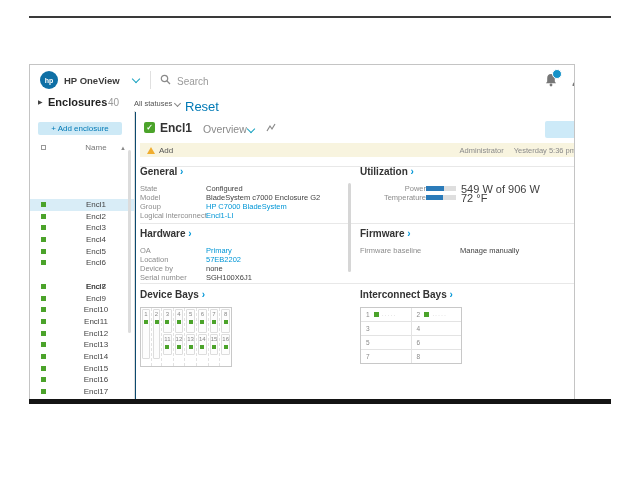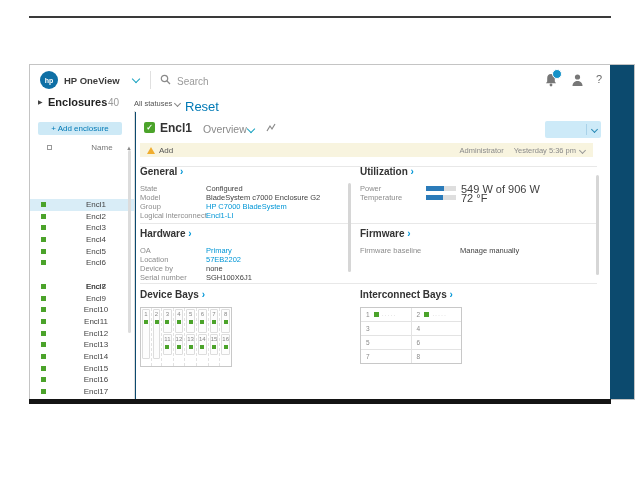--- a/index.html
+++ b/index.html
@@ -1,19 +1,19 @@
 <!DOCTYPE html>
 <html><head>
 <meta charset="utf-8">
 <style>
   html,body{margin:0;padding:0;background:#ffffff;font-family:"Liberation Sans",sans-serif;}
   .stage{position:relative;width:640px;height:480px;background:#fff;overflow:hidden;}
   .rule-top{position:absolute;left:29px;top:16px;width:582px;height:2px;background:#3a3a3a;}
   .rule-bottom{position:absolute;left:29px;top:399px;width:582px;height:5px;background:#141414;}
-  .window{position:absolute;left:29px;top:64px;width:606px;height:336px;border:1px solid #c4c4c4;background:#0c4a6e;box-sizing:border-box;overflow:hidden;}
+  .window{position:absolute;left:29px;top:64px;width:546px;height:336px;border:1px solid #c4c4c4;background:#0c4a6e;box-sizing:border-box;overflow:hidden;}
 
   
   .topbar{position:absolute;left:0;top:0;width:580px;height:30px;background:#fff;border-bottom:1px solid #dcdcdc;}
   .hp-logo{position:absolute;left:10px;top:6px;width:18px;height:18px;border-radius:50%;background:#0e6fa5;color:#fff;font-size:7px;font-weight:bold;display:flex;align-items:center;justify-content:center;}
   .brand{position:absolute;left:34px;top:10px;font-size:9.5px;color:#3c3c3c;font-weight:bold;}
   .chev{display:inline-block;width:5px;height:5px;border-right:1.5px solid #19a2c0;border-bottom:1.5px solid #19a2c0;transform:rotate(45deg);}
   .brand-chev{position:absolute;left:103px;top:11px;}
   .tb-div{position:absolute;left:120px;top:6px;width:1px;height:18px;background:#e0e0e0;}
   .search-icon{position:absolute;left:130px;top:9px;}
   .search-input{position:absolute;left:145px;top:7px;width:340px;height:16px;border:none;outline:none;font-size:10px;color:#555;font-family:"Liberation Sans",sans-serif;background:transparent;}
@@ -28,21 +28,21 @@
   .f-exp{position:absolute;left:8px;top:3px;font-size:6px;color:#444;}
   .f-title{position:absolute;left:18px;top:1px;font-size:11px;font-weight:bold;color:#222;}
   .f-count{position:absolute;left:78px;top:2px;font-size:10px;color:#999;}
   .f-status{position:absolute;left:104px;top:4px;font-size:7.5px;color:#555;}
   .f-status-chev{position:absolute;left:145px;top:6px;width:4px;height:4px;border-right:1px solid #888;border-bottom:1px solid #888;transform:rotate(45deg);}
   .f-reset{position:absolute;left:155px;top:4px;font-size:13px;color:#0079b5;}
 
   
   .sidebar{position:absolute;left:0;top:46px;width:105px;height:288px;border-right:1px solid #ddd;background:#fff;box-sizing:border-box;}
   .add-btn{position:absolute;left:8px;top:11px;width:84px;height:13px;background:#cde9f6;border-radius:2px;font-size:8px;color:#0079b5;display:flex;align-items:center;justify-content:center;}
-  .list-head{position:absolute;left:6px;top:32px;width:104px;height:10px;}
+  .list-head{position:absolute;left:0;top:32px;width:104px;height:10px;}
   .lh-square{position:absolute;left:11px;top:2px;width:5px;height:5px;border:1px solid #999;box-sizing:border-box;}
   .lh-name{position:absolute;left:40px;top:0;width:52px;text-align:center;font-size:8px;color:#777;}
   .lh-sort{position:absolute;left:90px;top:2px;font-size:6px;color:#888;}
   .srow{position:absolute;left:0;width:104px;height:12px;}
   .srow.selected{background:#d9edf7;}
   .gsq{position:absolute;left:11px;top:3px;width:5px;height:5px;background:#4ba32a;}
   .snm{position:absolute;left:40px;top:1px;width:52px;text-align:center;font-size:8px;color:#444;}
   .side-scroll{position:absolute;left:98px;top:39px;width:3px;height:183px;background:#dcdcdc;border-radius:2px;}
 
   
@@ -77,21 +77,21 @@
   .sec-hardware{left:4px;top:117px;width:206px;}
   .sec-firmware{left:224px;top:117px;width:234px;}
   .sec-devbays{left:4px;top:178px;width:206px;}
   .sec-icbays{left:224px;top:178px;width:234px;}
   .sec-title{font-size:10px;font-weight:bold;color:#333;margin:0 0 7px 0;}
   .sec-arrow{color:#0096d6;font-weight:bold;font-size:10px;}
   .kv{display:flex;height:9px;align-items:center;}
   .k{width:66px;font-size:7.5px;color:#8c8c8c;white-space:nowrap;}
   .v{font-size:7.5px;color:#3f3f3f;white-space:nowrap;}
   .v.link{color:#0096d6;}
-  .bar-row{display:flex;height:9px;align-items:center;}
+  .bar-row{display:flex;height:9px;align-items:center;text-align:right;}
   .bar-track{width:30px;height:5px;background:#dedede;margin-right:5px;position:relative;}
   .bar-fill{position:absolute;left:0;top:0;height:5px;background:#2b7bb9;}
   .bar-text{font-size:11px;color:#3f3f3f;white-space:nowrap;}
 
   
   .bays{margin-top:6px;width:92px;height:60px;border:1px solid #c8c8c8;box-sizing:border-box;display:flex;background:#fff;}
   .bay-col{flex:1;border-right:1px dashed #e2e2e2;padding:1px;display:flex;flex-direction:column;}
   .bay-col:last-child{border-right:none;}
   .bay{border:1px solid #ddd;border-radius:1px;display:flex;flex-direction:column;align-items:center;box-sizing:border-box;background:#fdfdfd;}
   .bay.tall{height:50px;}

